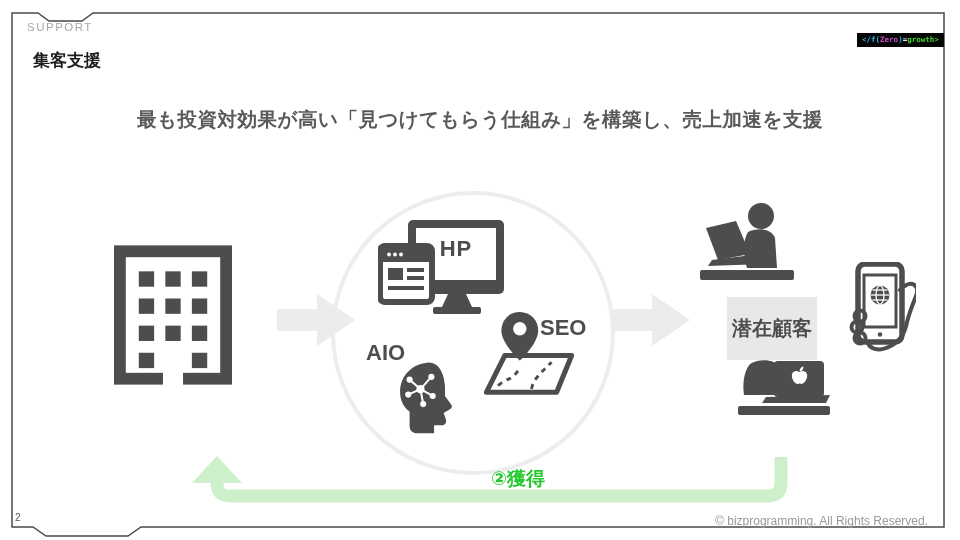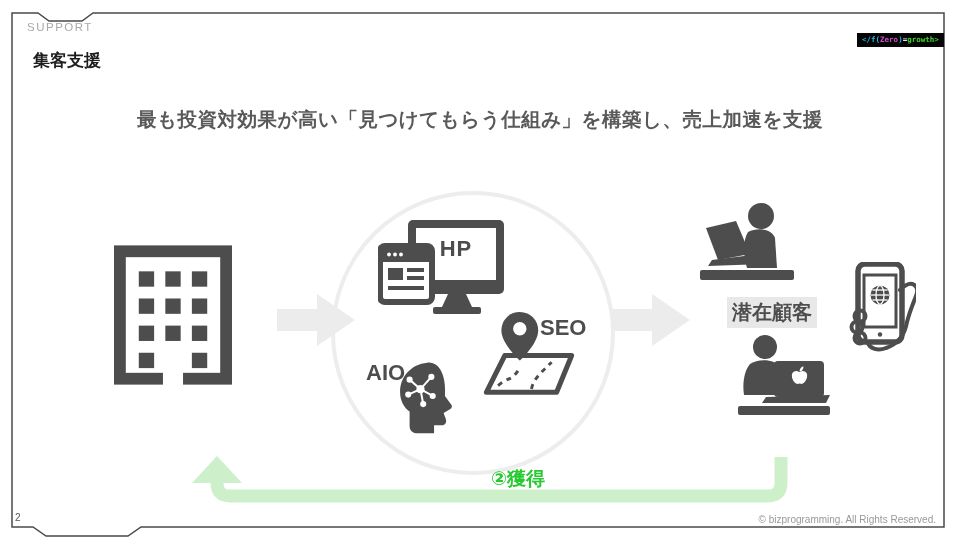--- a/index.html
+++ b/index.html
@@ -18,31 +18,31 @@
             display:flex;align-items:center;justify-content:center;z-index:10;
             font-family:"DejaVu Sans Mono","Liberation Mono",monospace;font-size:11.5px;font-weight:bold;color:#111;}
   .logo-code{left:857px;top:33px;background:#050505;padding:3px 5px;z-index:10;
              font-family:"DejaVu Sans Mono","Liberation Mono",monospace;font-size:7.5px;font-weight:bold;line-height:1;}
   .logo-code .c-cyan{color:#2bb5e0;} .logo-code .c-mag{color:#cc4ccc;}
   .logo-code .c-wht{color:#e6e6e6;} .logo-code .c-grn{color:#3ed32e;}
 
   
   .hub-circle{left:331px;top:191px;width:276px;height:276px;border:4px solid #ededed;border-radius:50%;background:#fff;}
   .company-label{left:112px;top:196px;width:120px;text-align:center;font-size:26px;font-weight:bold;color:#4d4d4d;}
-  .audience-label{left:727px;top:297px;background:#e8e8e8;padding:2px 5px;font-size:20px;font-weight:bold;color:#4d4d4d;}
+  .audience-label{left:727px;top:297px;background:#e8e8e8;padding:18px 5px;font-size:20px;font-weight:bold;color:#4d4d4d;}
   .green-label{width:132px;text-align:center;font-size:19px;font-weight:bold;color:#26c92f;z-index:6;}
   .step1{left:413px;top:169px;} .step2{left:452px;top:466px;}
   .chan-label{font-size:22px;font-weight:bold;color:#4d4d4d;}
   .hp-label{left:434px;top:236px;width:44px;text-align:center;letter-spacing:1px;}
-  .aio-label{left:366px;top:340px;margin-top:20px;}
+  .aio-label{left:366px;top:340px;}
   .seo-label{left:540px;top:315px;}
 
   
   .page-num{left:15px;top:512px;font-size:10px;color:#555;}
-  .copyright{right:24px;top:514px;font-size:10px;color:#999;text-align:right;}
+  .copyright{right:32px;top:514px;font-size:12px;color:#999;text-align:right;}
 </style>
 </head>
 <body>
 
 <div class="slide">
 
   <svg class="abs" style="left:0;top:0;z-index:1" width="960" height="540" viewBox="0 0 960 540">
     <path d="M33,527 L12,527 L12,13 L38,13 L49,21 L82,21 L93,13 L944,13 L944,527 L141,527 L128,536 L46,536 Z" fill="none" stroke="#4a4a4a" stroke-width="1.5"></path>
   </svg>
 

